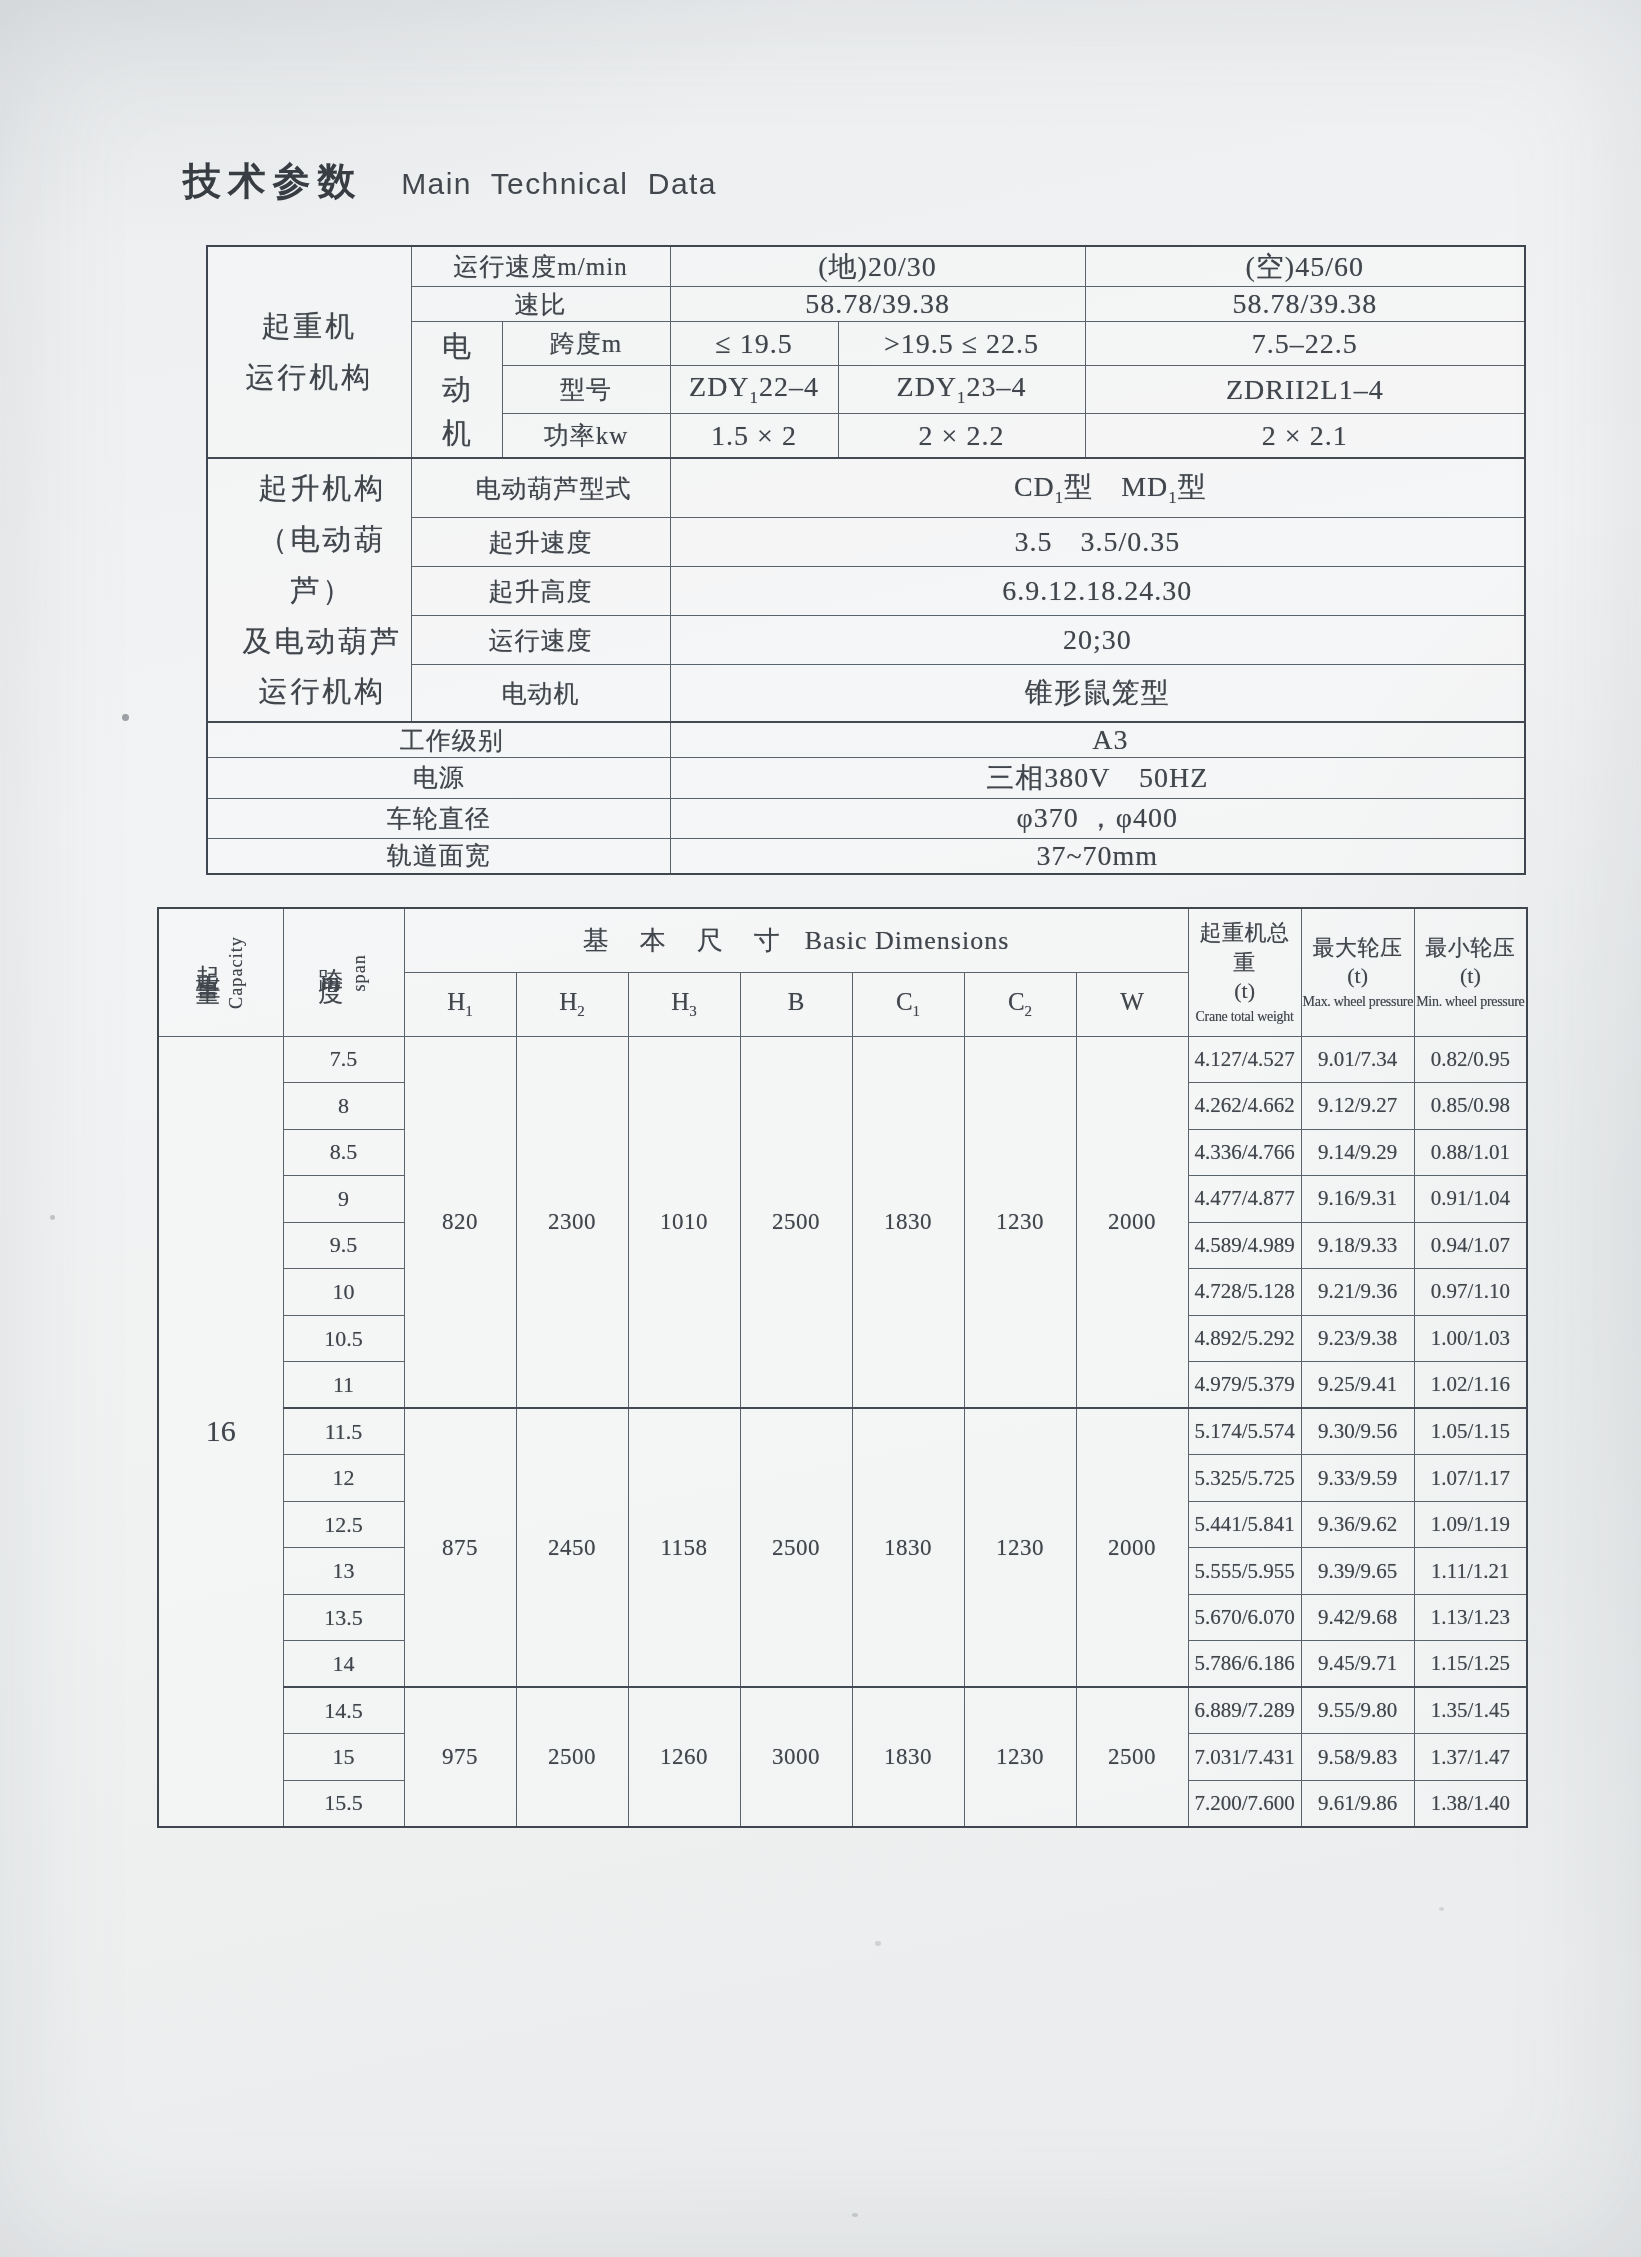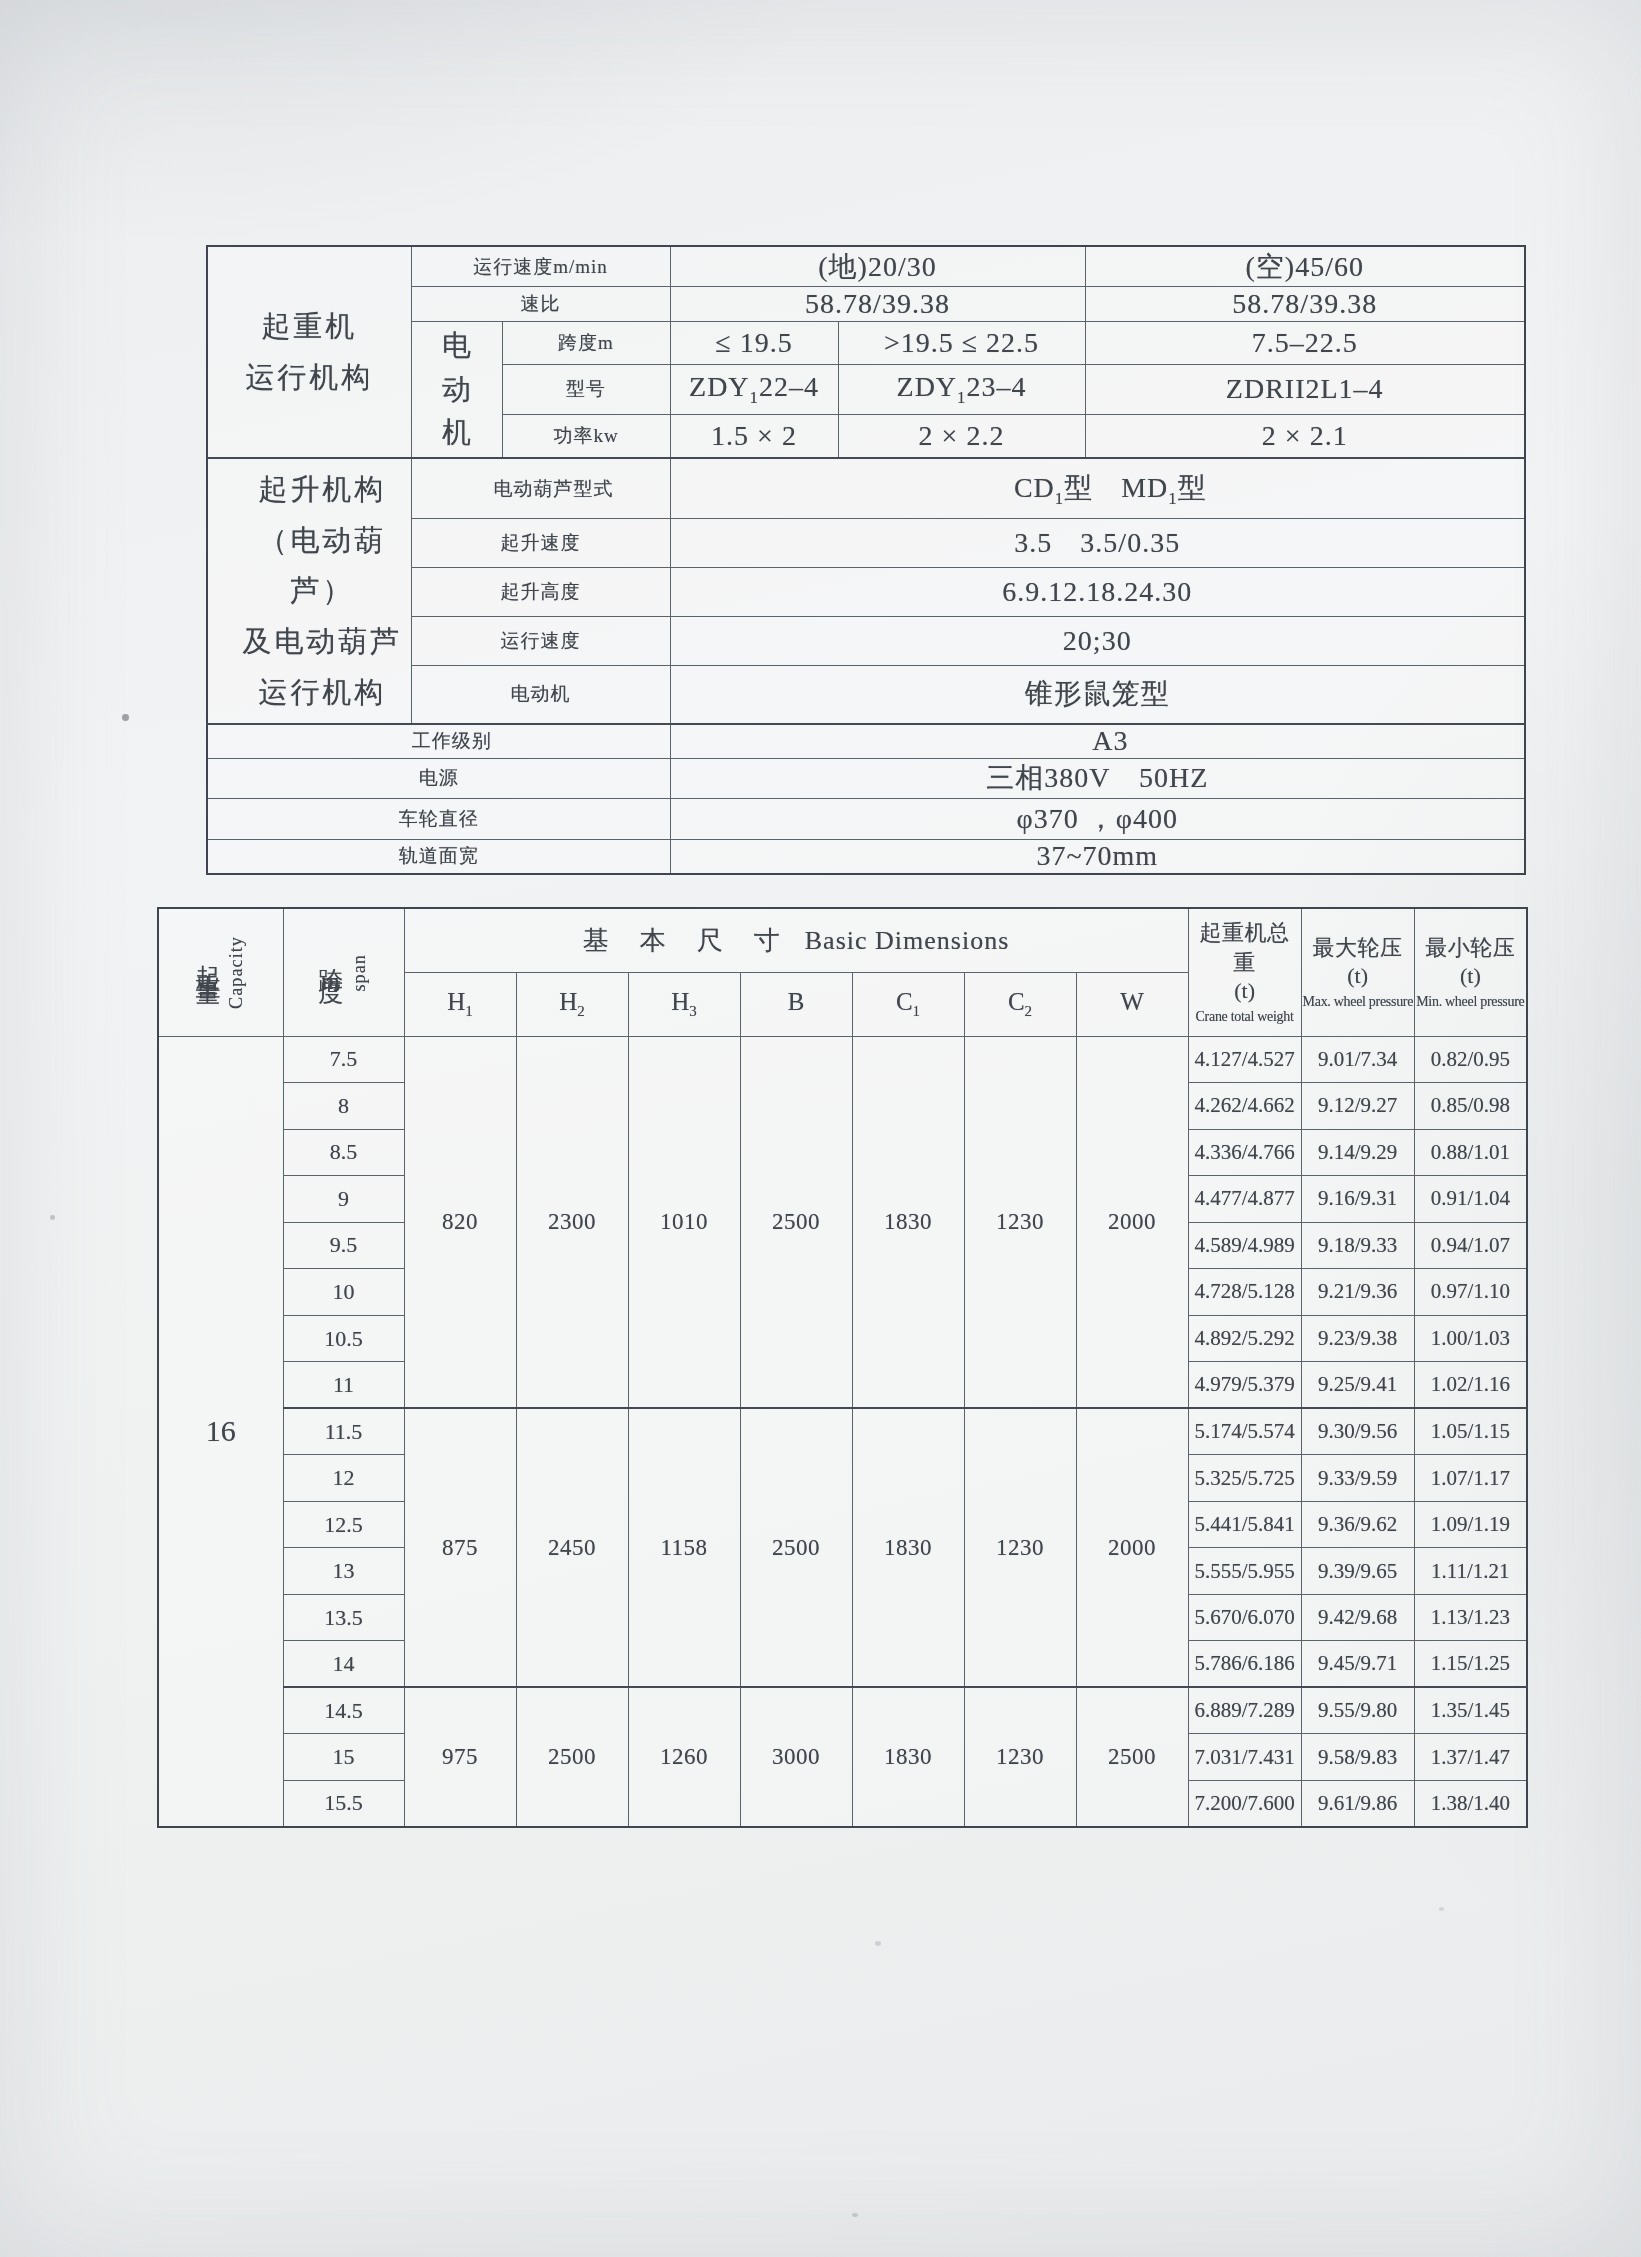--- a/index.html
+++ b/index.html
@@ -25,21 +25,21 @@
   table{border-collapse:collapse;table-layout:fixed;background:rgba(252,253,253,0.35);}
   td{border:1.4px solid #5a626c;text-align:center;vertical-align:middle;padding:0 3.9px;
      text-shadow:0 0 0.7px rgba(70,76,84,0.55);}
   .sec td{border-top:2.9px solid #434a53;padding-left:30px;}
   .group-start td{border-top:2.9px solid #434a53;text-align:center;}
 
   
   .t1{position:absolute;left:206px;top:245px;width:1318px;height:630px;font-size:28px;border:2.9px solid #3f464f;}
   .t1 .rowhead{font-size:29px;letter-spacing:2.9px;line-height:1.75;white-space:pre-line;margin-left:48px;}
   .t1 .vert{font-size:29px;line-height:1.5;white-space:pre-line;}
-  .t1 .label{font-size:19px;letter-spacing:1px;}
+  .t1 .label{font-size:25px;letter-spacing:1px;}
   .t1 .val{font-size:28px;letter-spacing:1px;}
   sub{font-size:0.6em;}
   .pairwrap{display:flex;justify-content:center;align-items:baseline;gap:28px;}
 
   
   .t2{position:absolute;left:157px;top:907px;width:1368px;height:921px;font-size:23px;border:2.9px solid #3f464f;}
   .t2 .h1row{height:62px;}
   .t2 .h2row{height:62px;}
   .t2 .datarow{height:45px;}
   .dims-head{font-size:26px;}
@@ -62,20 +62,24 @@
   .t2 .wv{font-size:21px;letter-spacing:0;}
 
   
   .speck{position:absolute;border-radius:50%;background:#4a5058;pointer-events:none;}
 </style>
 </head>
 <body>
 
 <div class="page">
 
+  <div class="title">
+    <span class="title-cn">技术参数</span>
+    <span class="title-en">Main Technical Data</span>
+  </div>
 
   <table class="t1">
     <colgroup>
       <col style="width:204px">
         <col style="width:91px">
         <col style="width:168px">
       <col style="width:168px">
         <col style="width:247px">
         <col style="width:440px">
     </colgroup>

